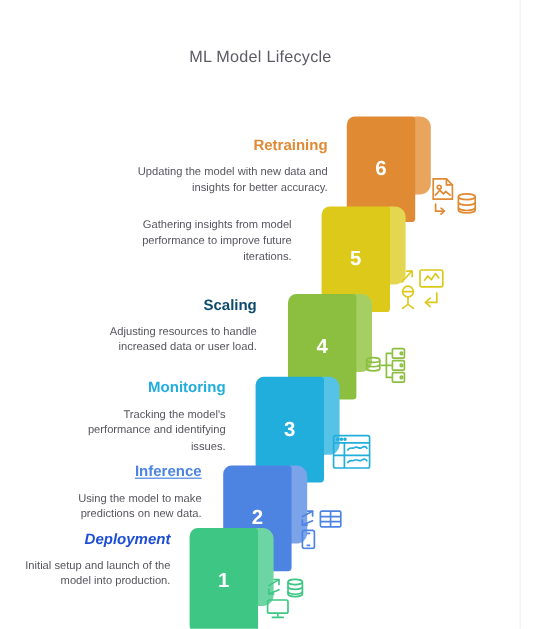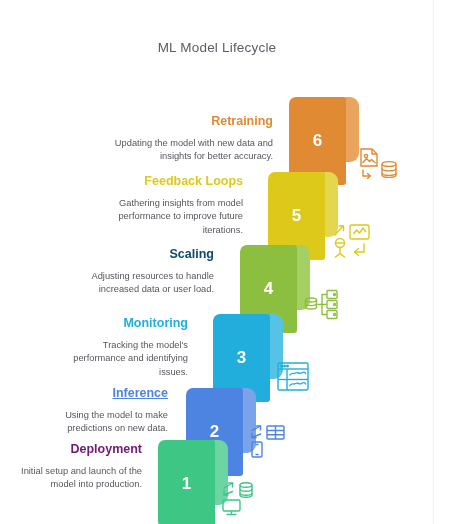--- a/index.html
+++ b/index.html
@@ -127,21 +127,20 @@
           <path d="M24 17v11c0 1.3 3.1 2.4 7 2.4s7-1.1 7-2.4V17"></path>
           <path d="M24 21.5c0 1.3 3.1 2.4 7 2.4s7-1.1 7-2.4"></path>
           <path d="M24 26c0 1.3 3.1 2.4 7 2.4s7-1.1 7-2.4"></path>
         </g>
       </svg>
     </div>
   </div>
 
   <div class="step">
     <div class="step-text" style="left:95px; top:174px; width:148px;">
-      <div class="step-label" style="color:#ddc91a;">Feedback Loops</div>
       <div class="step-desc">Gathering insights from model performance to improve future iterations.</div>
     </div>
     <div class="banner" style="left:268px; top:172px; width:75px; height:88px;">
       <div class="banner-tab" style="left:48px; top:0; width:22px; height:65px; background:#e4d74f;"></div>
       <div class="banner-body" style="width:57px; height:88px; background:#ddc91a;"></div>
       <div class="banner-num" style="width:57px; height:88px;">5</div>
     </div>
     <div class="icon-group" style="left:331px; top:222px;">
       <svg width="42" height="40" viewBox="0 0 42 40" fill="none" stroke="#ddc91a" stroke-width="1.4">
         <g>
@@ -248,21 +247,21 @@
           <rect x="3" y="18" width="10" height="15" rx="1.5"></rect>
           <path d="M6.5 20.5h3"></path>
           <path d="M6.5 30.5h3"></path>
         </g>
       </svg>
     </div>
   </div>
 
   <div class="step">
     <div class="step-text" style="left:16px; top:442px; width:126px;">
-      <div class="step-label" style="color:#701a75;">Deployment</div>
+      <div class="step-label" style="color:#1d4ed8;font-style:italic;">Deployment</div>
       <div class="step-desc">Initial setup and launch of the model into production.</div>
     </div>
     <div class="banner" style="left:158px; top:440px; width:75px; height:88px;">
       <div class="banner-tab" style="left:48px; top:0; width:22px; height:65px; background:#6dd5a4;"></div>
       <div class="banner-body" style="width:57px; height:88px; background:#3ec685;"></div>
       <div class="banner-num" style="width:57px; height:88px;">1</div>
     </div>
     <div class="icon-group" style="left:221px; top:481px;">
       <svg width="38" height="36" viewBox="0 0 38 36" fill="none" stroke="#3ec685" stroke-width="1.4">
         <g>

